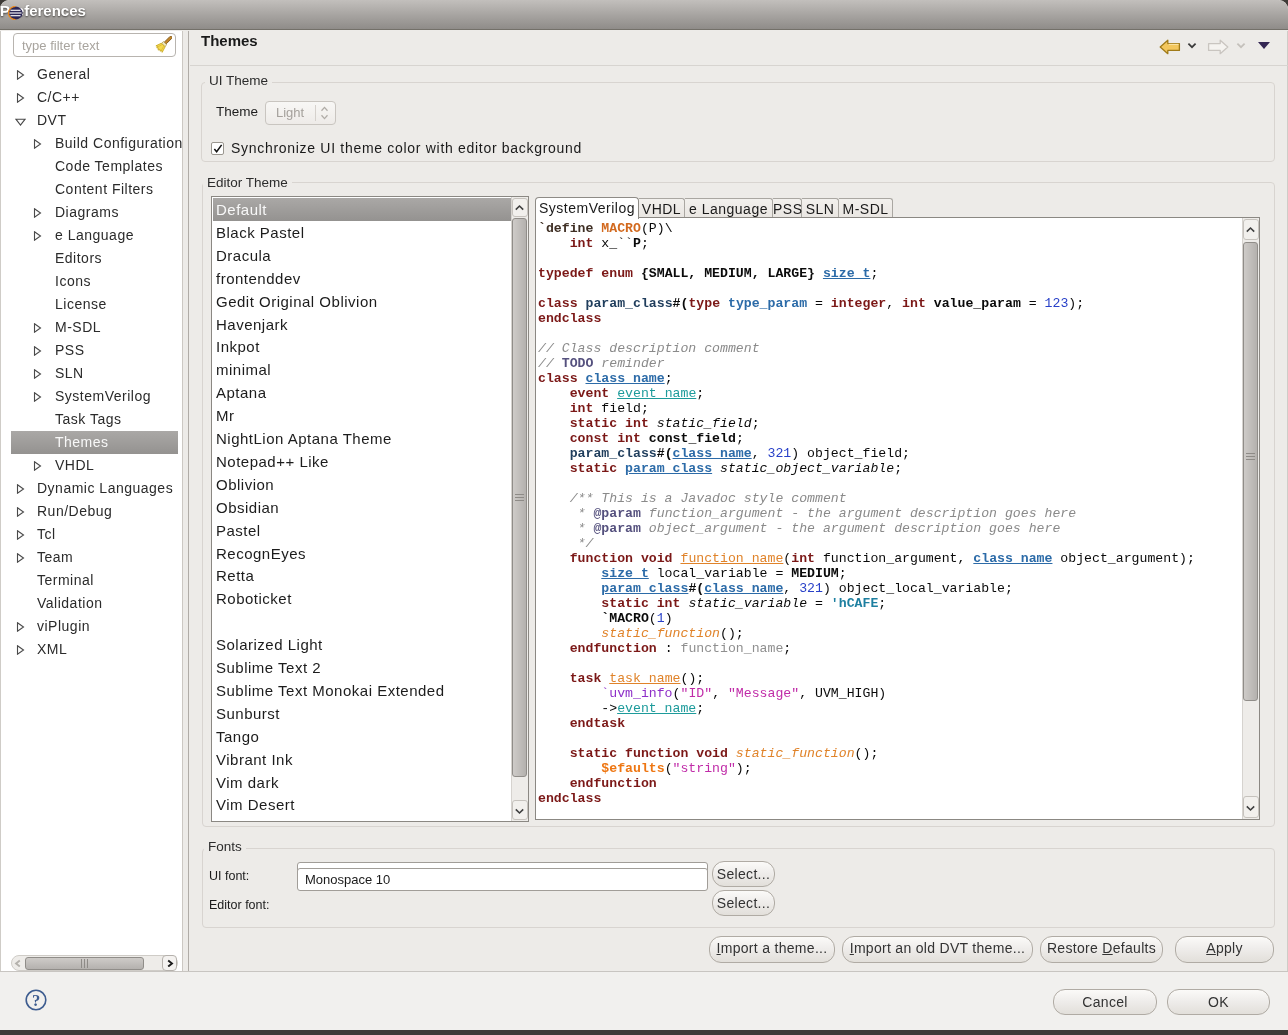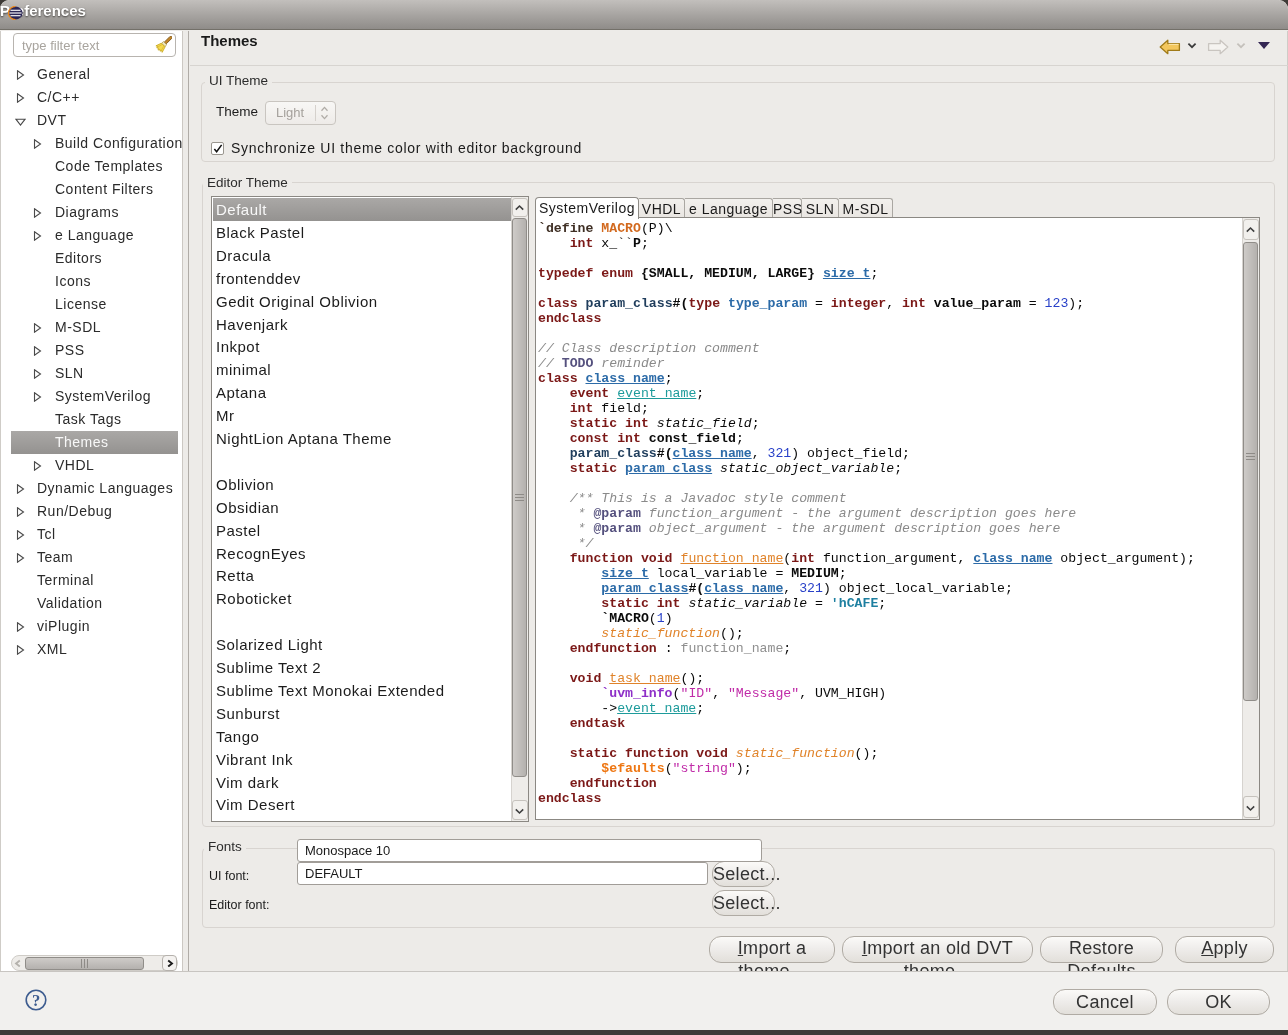--- a/index.html
+++ b/index.html
@@ -10,21 +10,21 @@
 #divider{left:188px;top:31px;width:1px;height:940px;background:#b0aca7}
 .edgeL{left:0;top:31px;width:1px;height:940px;background:#cfccc7}
 .edgeR{left:1287px;top:31px;width:1px;height:940px;background:#cfccc7}
 .trow{position:absolute;left:1px;height:23px;width:182px;font-size:14px;letter-spacing:0.5px;color:#2b2b2b;line-height:23px;white-space:nowrap;overflow:hidden}
 .trow.sel{color:#f8f8f8}
 .arr{position:absolute;top:7px}
 #filter{left:13px;top:33px;width:163px;height:24px;background:#fff;border:1px solid #b8b4af;border-radius:4px}
 #filter span{position:absolute;left:8px;top:4px;font-size:13px;color:#a8a49e}
 .frame{position:absolute;border:1px solid #d8d4d0;border-radius:4px}
 .flabel{position:absolute;font-size:13.5px;color:#2c2c2c;background:#edebe8;padding:0 4px;white-space:nowrap}
-.btn{position:absolute;background:linear-gradient(#fbfaf8,#efedeb 45%,#e2dfda);border:1px solid #b0aba4;border-radius:12px;font-size:18px;letter-spacing:0.3px;color:#333;text-align:center;font-family:"Liberation Sans",sans-serif}
+.btn{position:absolute;background:linear-gradient(#fbfaf8,#efedeb 45%,#e2dfda);border:1px solid #b0aba4;border-radius:12px;font-size:14px;letter-spacing:0.3px;color:#333;text-align:center;font-family:"Liberation Sans",sans-serif}
 .entry{position:absolute;background:#fff;border:1px solid #a19d98;border-radius:3px;font-size:13px;color:#1a1a1a}
 .sb-track{position:absolute;background:#eeece9}
 .sb-thumb{position:absolute;background:linear-gradient(to right,#cecbc8,#b4b1ae);border:1px solid #908d89;border-radius:3px}
 .sb-thumb-h{position:absolute;background:linear-gradient(#cecbc8,#b4b1ae);border:1px solid #908d89;border-radius:3px}
 .grip{position:absolute;width:9px;height:1px;background:#8e8b87}
 .griph{position:absolute;width:1px;height:9px;background:#8e8b87}
 #list{left:211px;top:196px;width:318px;height:626px;background:#fff;border:1px solid #8b8883}
 .litem{position:absolute;left:1px;width:298px;height:23px;line-height:23px;font-size:15px;letter-spacing:0.5px;color:#1c1c1c;padding-left:3px;white-space:nowrap}
 .litem.sel{background:linear-gradient(#aaa8a6,#949290);color:#f8f8f8}
 .tab{position:absolute;font-size:14px;letter-spacing:0.5px;color:#1a1a1a;text-align:center}
@@ -36,21 +36,21 @@
 #code .b{font-weight:bold}
 #code .i{font-style:italic}
 #code .t{color:#2c6ba8;font-weight:bold}
 #code .tu{color:#2c6ba8;font-weight:bold;text-decoration:underline;text-decoration-thickness:1px;text-underline-offset:1px}
 #code .tn{color:#1f3d5c;font-weight:bold}
 #code .n{color:#2840c8}
 #code .s{color:#c02ba8}
 #code .o{color:#e0832a;text-decoration:underline;text-decoration-thickness:1px;text-underline-offset:1px}
 #code .oi{color:#e0832a;font-style:italic}
 #code .ob{color:#ee7612;font-weight:bold}
-#code .p{color:#8e2fc8;font-weight:bold}
+#code .p{color:#8e2fc8;font-weight:normal}
 #code .e{color:#1d9b9b;text-decoration:underline;text-decoration-thickness:1px;text-underline-offset:1px}
 #code .hc{color:#1d7fa0;font-weight:bold}
 #code .c{color:#8a8a8a;font-style:italic}
 #code .cb{color:#55517e;font-weight:bold}
 #code .g{color:#8f8f8f}
 </style></head><body>
 <div id="win">
 <div class="abs" id="titlebar"></div>
 <div class="abs" id="title">Preferences</div>
 <svg class="abs" style="left:8px;top:6px" width="15" height="14" viewBox="0 0 16 15">
@@ -259,20 +259,21 @@
 <div class="litem" style="top:23.9px">Black Pastel</div>
 <div class="litem" style="top:46.8px">Dracula</div>
 <div class="litem" style="top:69.69999999999999px">frontenddev</div>
 <div class="litem" style="top:92.6px">Gedit Original Oblivion</div>
 <div class="litem" style="top:115.5px">Havenjark</div>
 <div class="litem" style="top:138.39999999999998px">Inkpot</div>
 <div class="litem" style="top:161.29999999999998px">minimal</div>
 <div class="litem" style="top:184.2px">Aptana</div>
 <div class="litem" style="top:207.1px">Mr</div>
 <div class="litem" style="top:230.0px">NightLion Aptana Theme</div>
+<div class="litem" style="top:252.89999999999998px">Notepad++ Like</div>
 <div class="litem" style="top:275.79999999999995px">Oblivion</div>
 <div class="litem" style="top:298.7px">Obsidian</div>
 <div class="litem" style="top:321.59999999999997px">Pastel</div>
 <div class="litem" style="top:344.5px">RecognEyes</div>
 <div class="litem" style="top:367.4px">Retta</div>
 <div class="litem" style="top:390.29999999999995px">Roboticket</div>
 <div class="litem" style="top:436.09999999999997px">Solarized Light</div>
 <div class="litem" style="top:459.0px">Sublime Text 2</div>
 <div class="litem" style="top:481.9px">Sublime Text Monokai Extended</div>
 <div class="litem" style="top:504.79999999999995px">Sunburst</div>
@@ -324,21 +325,21 @@
 <span class="c">     * </span><span class="cb">@param</span><span class="c"> object_argument - the argument description goes here</span>
 <span class="c">     */</span>
     <span class="k">function void</span> <span class="o">function_name</span>(<span class="k">int</span> function_argument, <span class="tu">class_name</span> object_argument);
         <span class="tu">size_t</span> local_variable = <span class="b">MEDIUM</span>;
         <span class="tu">param_class</span><span class="b">#(</span><span class="tu">class_name</span>, <span class="n">321</span>) object_local_variable;
         <span class="k">static int</span> <span class="i">static_variable</span> = <span class="hc">'hCAFE</span>;
         <span class="b">`MACRO</span>(<span class="n">1</span>)
         <span class="oi">static_function</span>();
     <span class="k">endfunction</span> : <span class="g">function_name</span>;
 
-    <span class="k">void</span> <span class="o">task_name</span>();
+    <span class="k">task</span> <span class="o">task_name</span>();
         <span class="p">`uvm_info</span>(<span class="s">"ID"</span>, <span class="s">"Message"</span>, UVM_HIGH)
         -&gt;<span class="e">event_name</span>;
     <span class="k">endtask</span>
 
     <span class="k">static function void</span> <span class="oi">static_function</span>();
         <span class="ob">$efaults</span>(<span class="s">"string"</span>);
     <span class="k">endfunction</span>
 <span class="k">endclass</span>
 </div>
 <div class="sb-track" style="left:706px;top:0;width:17px;height:601px;border-left:1px solid #d6d3cf"></div>
@@ -356,21 +357,21 @@
       </svg>
     </div>
 <div class="frame" style="left:202px;top:848px;width:1073px;height:80px"></div>
 <div class="flabel" style="left:204px;top:839px">Fonts</div>
 <div class="abs" style="left:209px;top:869px;font-size:12.5px;color:#1a1a1a">UI font:</div>
 <div class="entry" style="left:297px;top:862px;width:411px;height:23px">
       <span style="position:absolute;left:7px;top:3px">DEFAULT</span>
     </div>
 <div class="btn" style="left:712px;top:861px;width:63px;height:26px;line-height:24px">Select...</div>
 <div class="abs" style="left:209px;top:898px;font-size:12.5px;color:#1a1a1a">Editor font:</div>
-<div class="entry" style="left:297px;top:839px;width:465px;height:23px">
+<div class="entry" style="left:297px;top:868px;width:411px;height:23px">
       <span style="position:absolute;left:7px;top:3px">Monospace 10</span>
     </div>
 <div class="btn" style="left:712px;top:890px;width:63px;height:26px;line-height:24px">Select...</div>
 <div class="btn" style="left:709px;top:936px;width:126px;height:27px;line-height:23px;letter-spacing:0.3px"><u>I</u>mport a theme...</div>
 <div class="btn" style="left:842px;top:936px;width:191px;height:27px;line-height:23px;letter-spacing:0.3px"><u>I</u>mport an old DVT theme...</div>
 <div class="btn" style="left:1040px;top:936px;width:123px;height:27px;line-height:23px;letter-spacing:0.3px">Restore <u>D</u>efaults</div>
 <div class="btn" style="left:1175px;top:936px;width:99px;height:27px;line-height:23px;letter-spacing:0.3px"><u>A</u>pply</div>
 <div class="abs" style="left:0;top:971px;width:1288px;height:1px;background:#c8c5c1"></div>
 <div class="abs" style="left:0;top:972px;width:1288px;height:58px;background:#f1f0ee"></div>
 <svg class="abs" style="left:25px;top:989px" width="22" height="22" viewBox="0 0 22 22">

